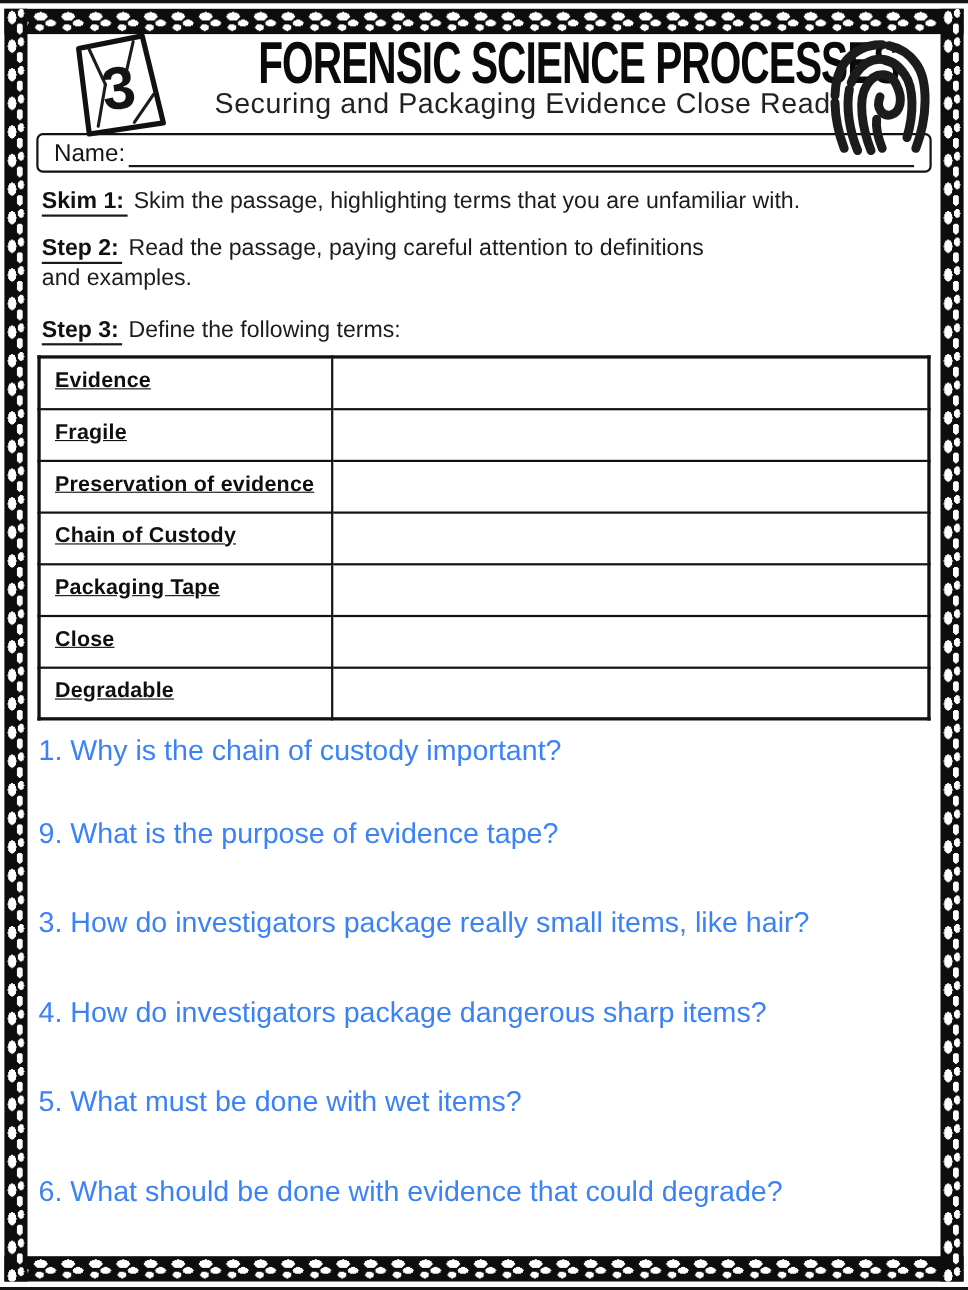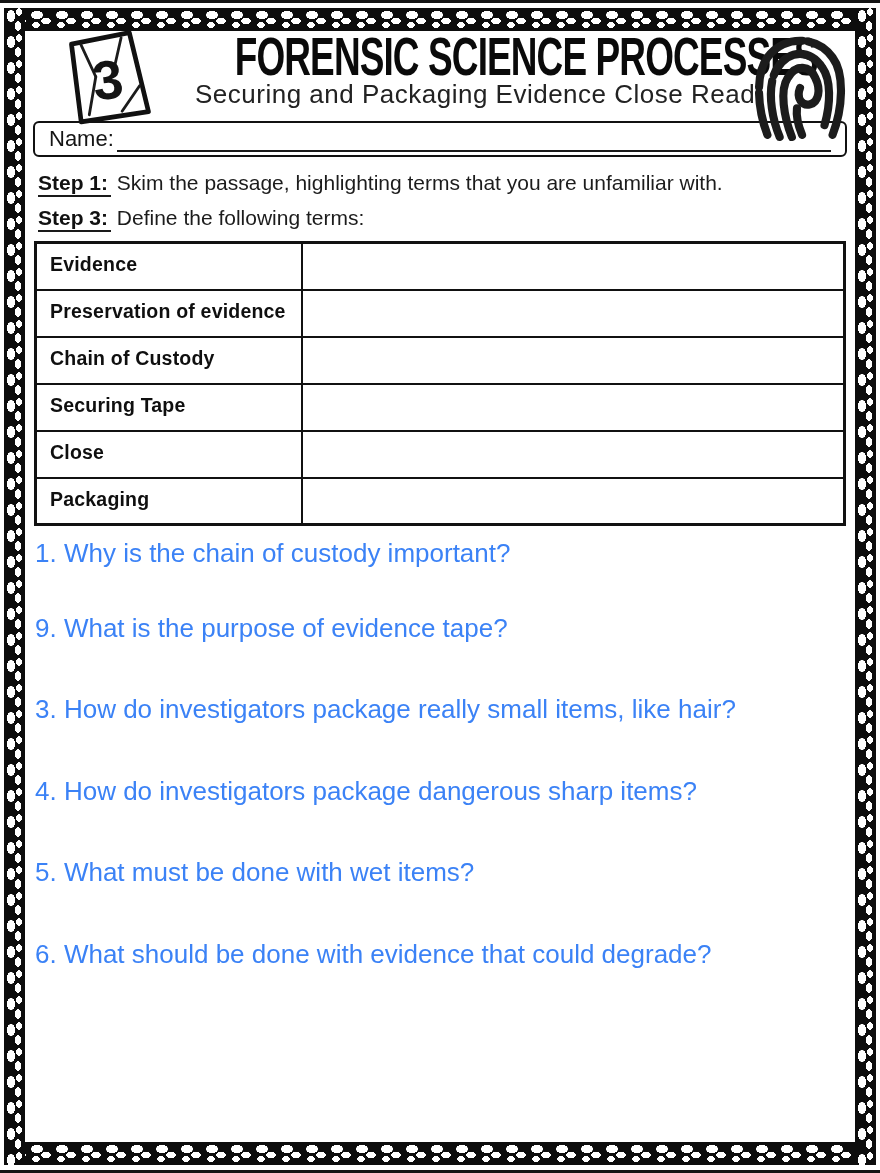--- a/index.html
+++ b/index.html
@@ -49,28 +49,28 @@
   .name-box{
     border:2.5px solid #111;border-radius:6px;height:36px;display:flex;align-items:center;
     padding:0 14px 0 14px;position:relative;z-index:1;box-sizing:border-box;
   }
   .name-label{font-size:22px;color:#151515;}
   .name-line{flex:1;border-bottom:2px solid #1a1a1a;height:24px;margin-left:3px;}
 
   
   .step{font-size:21px;line-height:27px;margin:12px 0 0 5px;color:#1c1c1c;}
   .step.step-2{max-width:630px;margin-top:16px;}
-  .step.step-3{margin-top:8px;}
+  .step.step-3{margin-top:20px;}
   .step.step-4{margin-top:12px;font-size:22px;}
   .step-label{font-weight:bold;border-bottom:2.5px solid #1a1a1a;padding-right:3px;padding-bottom:1px;color:#111;}
 
   
   table.terms{border-collapse:collapse;margin:10px 0 0 1px;width:812px;border:3px solid #111;}
   table.terms td{border:2.5px solid #111;box-sizing:border-box;height:47px;vertical-align:top;}
-  td.term-cell{width:267px;font-weight:bold;font-size:19.5px;padding:9px 8px 0 13px;color:#0f0f0f;letter-spacing:0.2px;}
+  td.term-cell{width:267px;font-weight:bold;font-size:19.5px;padding:9px 8px 0 13px;color:#0f0f0f;letter-spacing:0.2px;text-decoration:underline;}
   td.def-cell{width:545px;}
 
   
   .q{font-size:26px;line-height:26px;margin:14px 0 0 2px;color:#3b82f6;}
   .answer-space{width:100%;}
   .as-1{height:35px;}.as-2{height:41px;}.as-3{height:42px;}
   .as-4{height:41px;}.as-5{height:42px;}.as-6{height:32px;}
 
   svg .ink{stroke:#1c1c1c;fill:none;stroke-linecap:round;}
 </style>
@@ -109,49 +109,54 @@
           <path class="ink" stroke-width="8" d="M48,104 C44,94 42,86 43,78"></path>
         </svg>
       </div>
     </div>
 
     <div class="name-box">
       <span class="name-label">Name:</span>
       <span class="name-line"></span>
     </div>
 
-    <p class="step step-1"><span class="step-label">Step 1:</span><span> Skim the passage, highlighting terms that you are unfamiliar with.</span></p>
+    <p class="step step-1"><span class="step-label">Skim 1:</span><span> Skim the passage, highlighting terms that you are unfamiliar with.</span></p>
 
+    <p class="step step-2"><span class="step-label">Step 2:</span><span> Read the passage, paying careful attention to definitions and examples.</span></p>
 
     <p class="step step-3"><span class="step-label">Step 3:</span><span> Define the following terms:</span></p>
 
     <table class="terms">
       <tbody>
         <tr>
           <td class="term-cell">Evidence</td>
+          <td class="def-cell"></td>
+        </tr>
+        <tr>
+          <td class="term-cell">Fragile</td>
           <td class="def-cell"></td>
         </tr>
         <tr>
           <td class="term-cell">Preservation of evidence</td>
           <td class="def-cell"></td>
         </tr>
         <tr>
           <td class="term-cell">Chain of Custody</td>
           <td class="def-cell"></td>
         </tr>
         <tr>
-          <td class="term-cell">Securing Tape</td>
+          <td class="term-cell">Packaging Tape</td>
           <td class="def-cell"></td>
         </tr>
         <tr>
           <td class="term-cell">Close</td>
           <td class="def-cell"></td>
         </tr>
         <tr>
-          <td class="term-cell">Packaging</td>
+          <td class="term-cell">Degradable</td>
           <td class="def-cell"></td>
         </tr>
       </tbody>
     </table>
 
 
     <p class="q">1. Why is the chain of custody important?</p>
     <div class="answer-space as-1"></div>
     <p class="q">9. What is the purpose of evidence tape?</p>
     <div class="answer-space as-2"></div>

